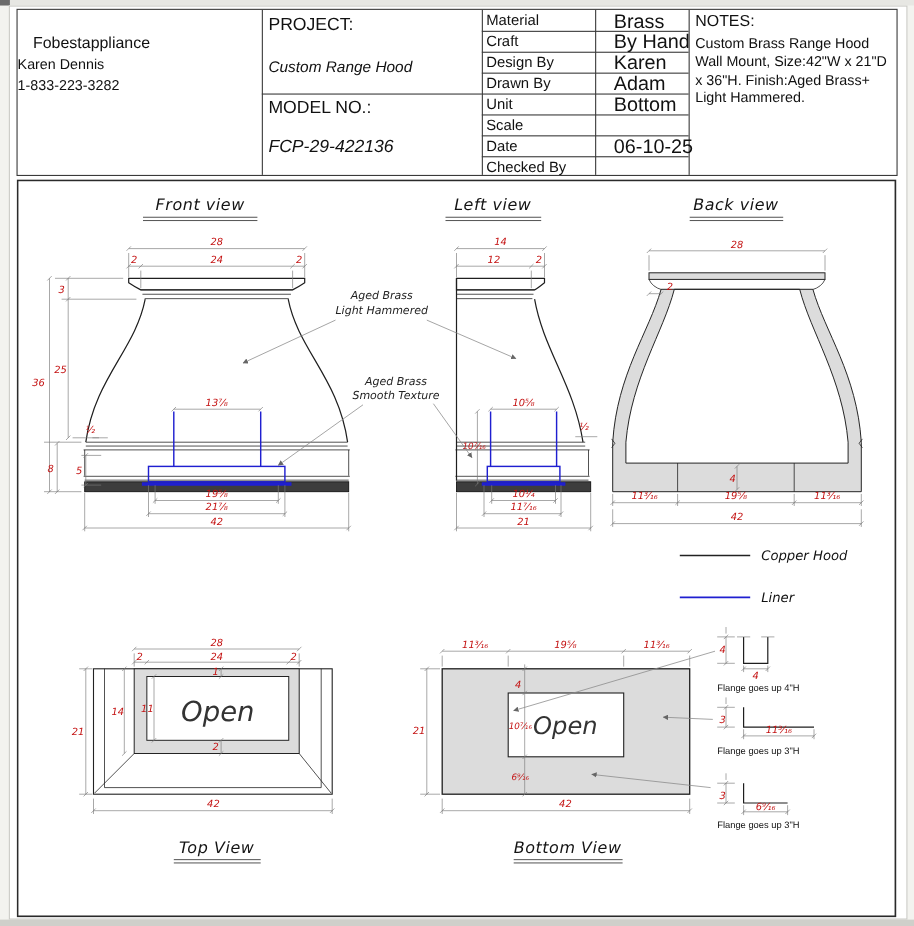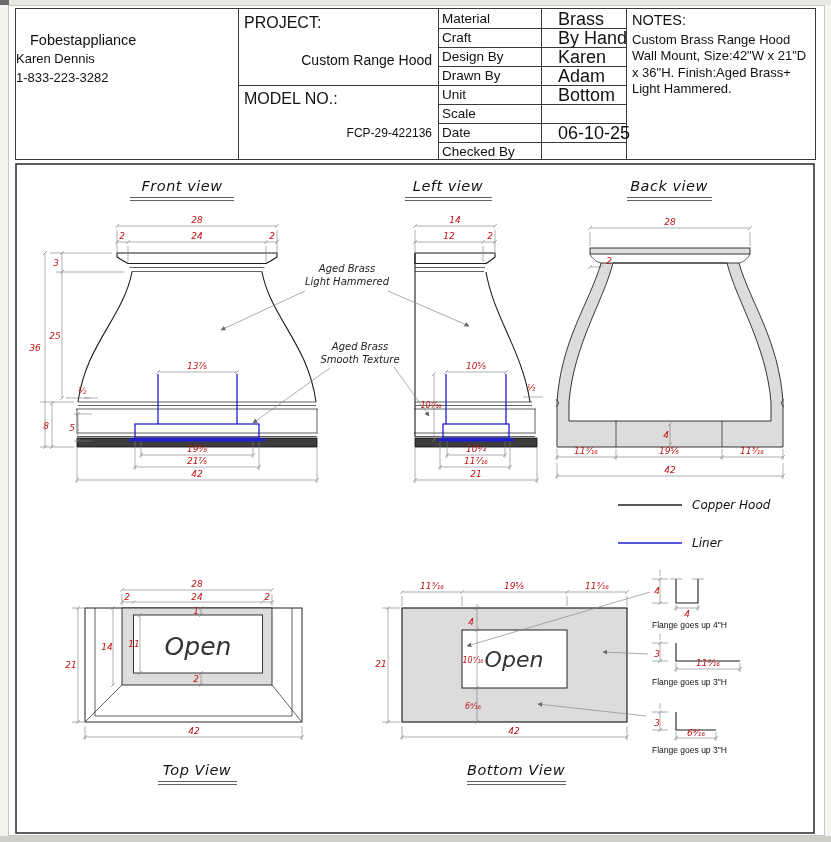--- a/index.html
+++ b/index.html
@@ -13,21 +13,21 @@
   .sheet{position:absolute;left:8px;top:5px;width:817px;height:831px;background:#fff;border:1px solid #c9c9c4;box-sizing:border-box;}
 
   
   .tb{position:absolute;left:15px;top:8px;width:801px;height:152px;border:1.5px solid #3a3a3a;box-sizing:border-box;background:#fff;}
   .tb .v{position:absolute;top:0;bottom:0;width:1px;background:#3a3a3a;}
   .tb .h{position:absolute;height:1px;background:#3a3a3a;}
   .tb-text{position:absolute;font-size:13.5px;line-height:19px;white-space:nowrap;}
   .tb-company{left:14px;top:22px;font-size:14.5px;}
   .tb-contact{left:14px;top:62px;font-size:13px;line-height:19px;margin-top:40px;}
   .tb-label-big{font-size:16px;}
-  .tb-center{text-align:right;}
+  .tb-center{text-align:left;font-style:italic;}
   .fieldrow-label{position:absolute;left:426px;width:95px;font-size:13.5px;line-height:18px;padding-top:1px;}
   .fieldrow-value{position:absolute;left:542px;width:78px;font-size:18px;line-height:18px;padding-top:1px;}
   .tb-notes{position:absolute;left:616px;top:3px;width:182px;font-size:13px;line-height:16.5px;white-space:normal;}
   .tb-notes .nl{font-size:14.5px;margin-bottom:3px;}
 
   
   svg{position:absolute;left:15px;top:163px;}
   .ol{stroke:#1e1e1e;fill:none;stroke-width:1.1;}
   .ol2{stroke:#1e1e1e;fill:none;stroke-width:.7;}
   .dl{stroke:#7a7a7a;fill:none;stroke-width:.6;}
@@ -68,21 +68,21 @@
 
   <div class="tb-text tb-company">Fobestappliance</div>
   <div class="tb-contact">
     <div>Karen Dennis</div>
     <div>1-833-223-3282</div>
   </div>
 
   <div class="tb-text tb-label-big" style="left:228px;top:4px">PROJECT:</div>
   <div class="tb-text tb-center" style="left:228px;top:42px;width:188px;font-size:14px">Custom Range Hood</div>
   <div class="tb-text tb-label-big" style="left:228px;top:80px">MODEL NO.:</div>
-  <div class="tb-text tb-center" style="left:228px;top:115px;width:188px;font-size:12px">FCP-29-422136</div>
+  <div class="tb-text tb-center" style="left:228px;top:115px;width:188px;font-size:16px">FCP-29-422136</div>
 
   <div class="fieldrow-label" style="top:0px">Material</div>
   <div class="fieldrow-value" style="top:0px">Brass</div>
   <div class="fieldrow-label" style="top:19px">Craft</div>
   <div class="fieldrow-value" style="top:19px">By Hand</div>
   <div class="fieldrow-label" style="top:38px">Design By</div>
   <div class="fieldrow-value" style="top:38px">Karen</div>
   <div class="fieldrow-label" style="top:57px">Drawn By</div>
   <div class="fieldrow-value" style="top:57px">Adam</div>
   <div class="fieldrow-label" style="top:76px">Unit</div>

